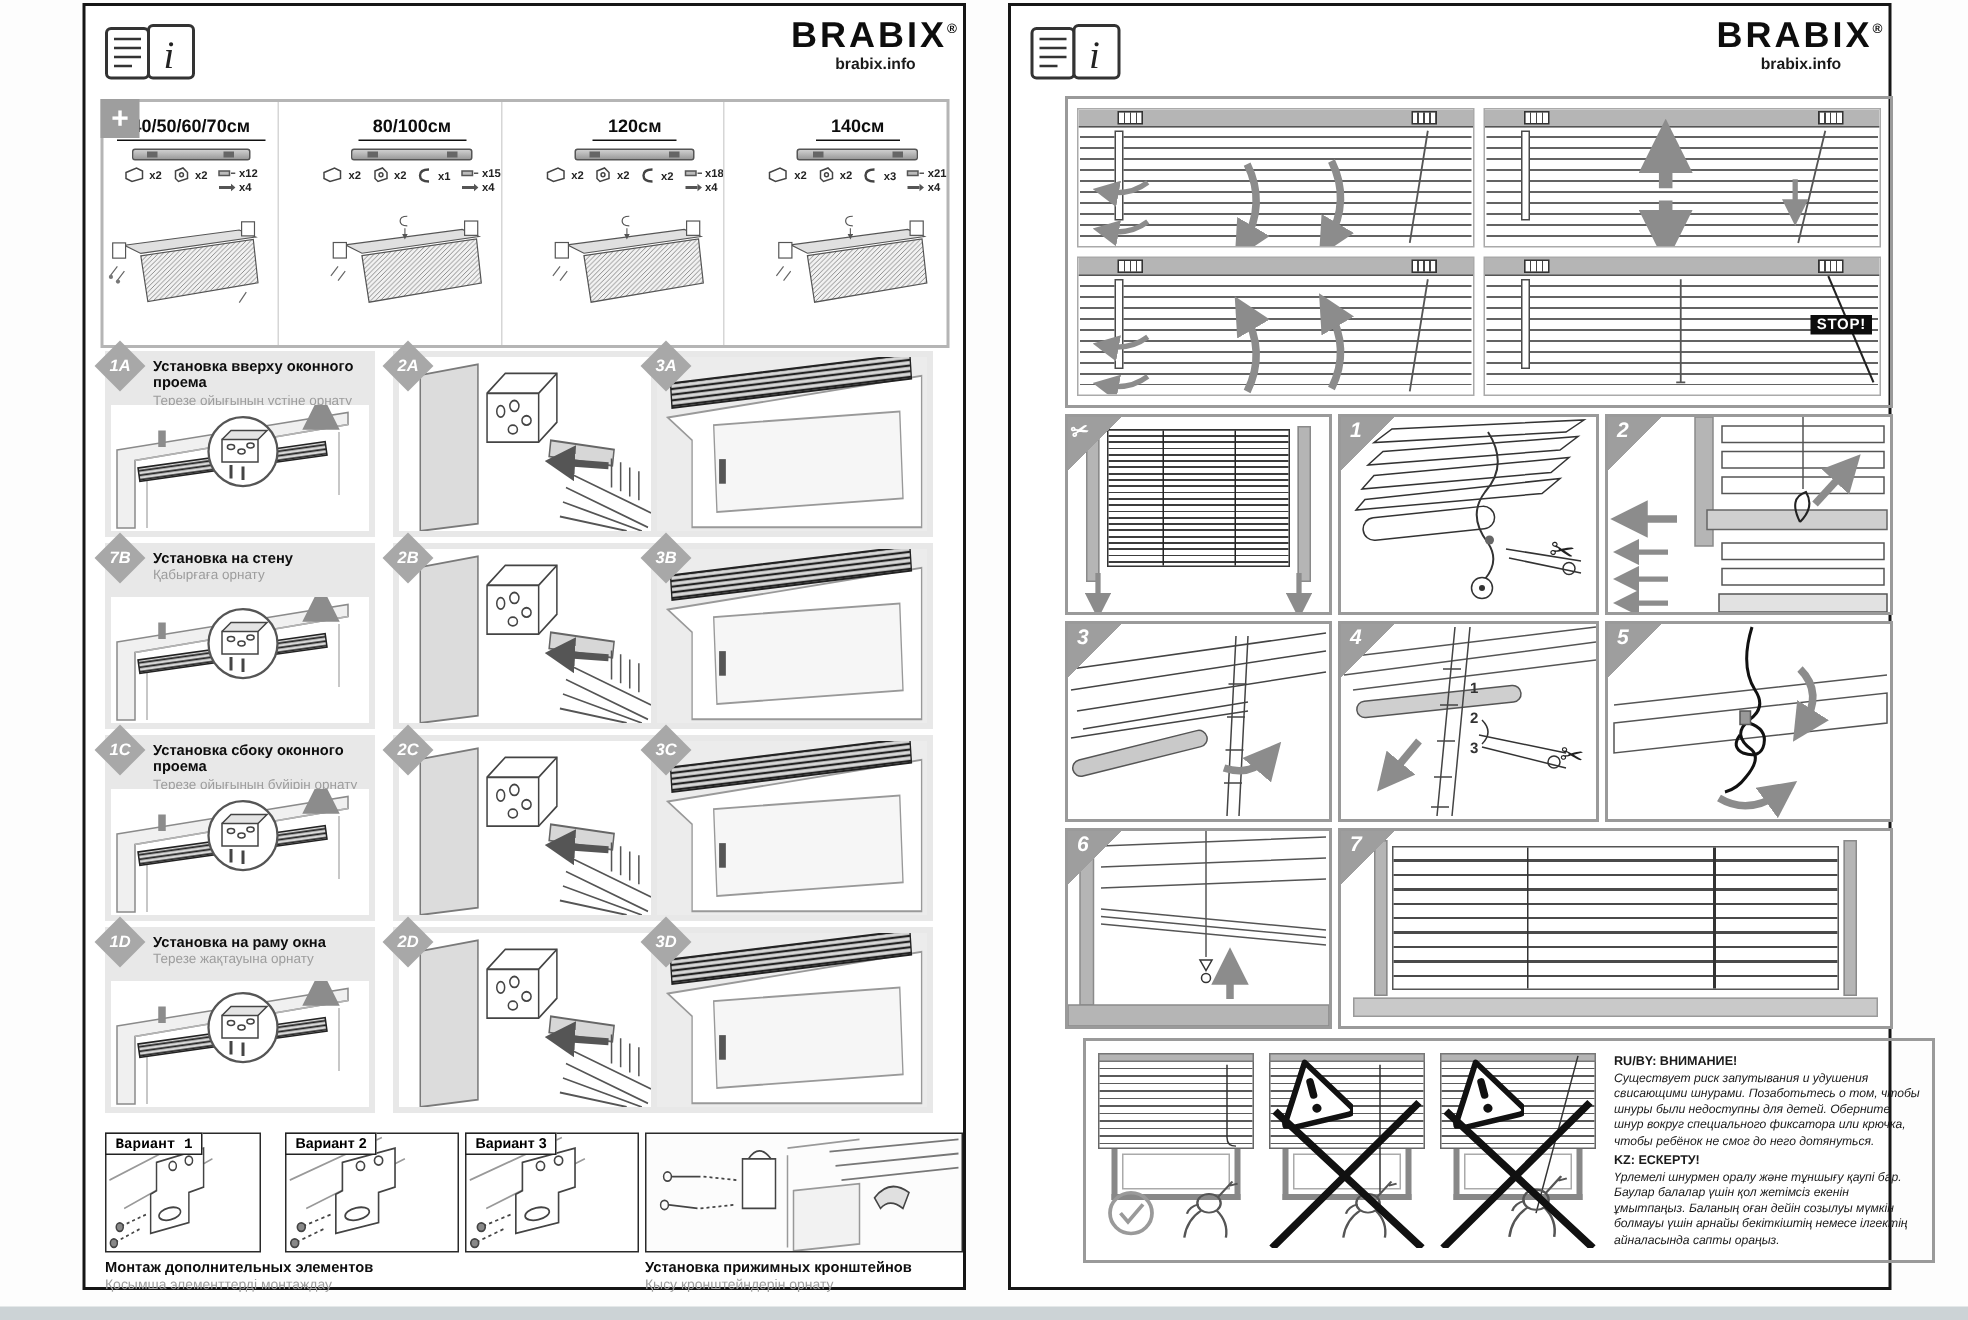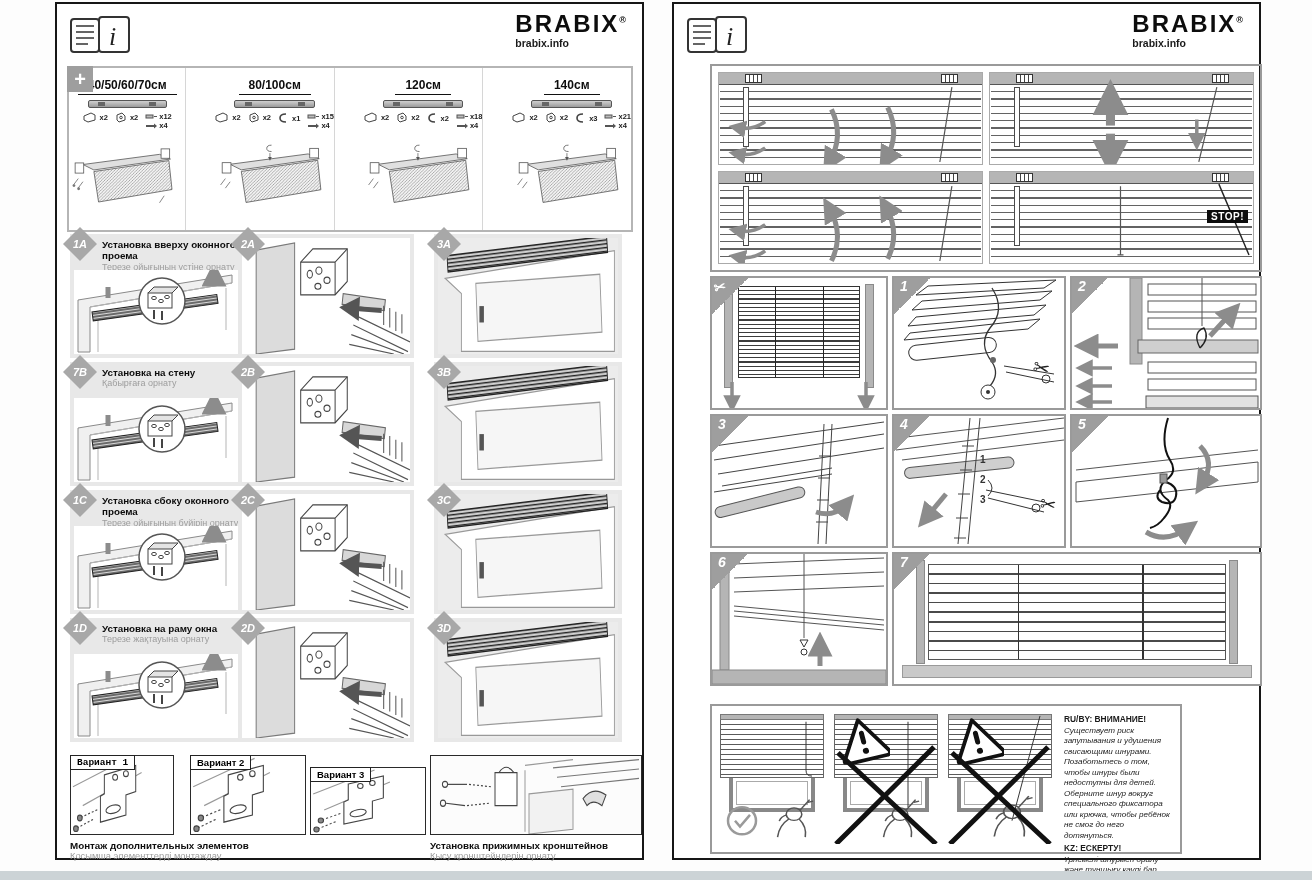--- a/index.html
+++ b/index.html
@@ -4,21 +4,21 @@
 <style>
   * { box-sizing:border-box; margin:0; padding:0; }
   body { font-family:"Liberation Sans", sans-serif; background:#fff; }
   .canvas { position:relative; width:1312px; height:880px; background:#fdfdfd; overflow:hidden; }
   .bottombar { position:absolute; left:0; right:0; bottom:0; height:9px; background:#ccd3d6; }
   .page { position:absolute; top:2px; width:589px; height:858px; background:#fff; border:2px solid #161616; }
   #pageL { left:55px; } #pageR { left:672px; }
 
   
   .hdr-booklet { position:absolute; top:10px; left:12px; width:64px; height:42px; }
-  .brandbox { position:absolute; top:8px; right:14px; }
+  .brandbox { position:absolute; top:8px; right:2px; text-align:center; }
   .brand { font-size:24px; font-weight:800; letter-spacing:2px; line-height:1; color:#0d0d0d; white-space:nowrap; }
   .brand sup { font-size:9px; font-weight:700; }
   .site { font-size:10.5px; font-weight:700; color:#1a1a1a; margin-top:1px; }
 
   
   .kit { position:absolute; top:62px; left:10px; width:566px; height:166px; border:2px solid #b5b5b5; display:flex; }
   .plusb { position:absolute; top:-2px; left:-2px; width:26px; height:26px; background:#9e9e9e; color:#fff;
            font-size:20px; font-weight:700; display:flex; align-items:center; justify-content:center; z-index:2; }
   .kcol { flex:1; padding-top:7px; text-align:center; position:relative; }
   .kcol + .kcol { border-left:1px solid #d6d6d6;padding-left:29px; }
@@ -29,36 +29,36 @@
   .parts { display:flex; justify-content:center; align-items:flex-start; gap:7px; font-size:7.5px; font-weight:700; color:#222; }
   .pgroup { display:flex; align-items:center; gap:4px; }
   .pstack { display:flex; flex-direction:column; align-items:flex-start; line-height:1.25; }
   .pstack .prow { display:flex; align-items:center; gap:2px; }
   .pic { display:inline-block; }
   .iso { width:94%; height:86px; margin-top:3px; }
 
   
   .srow { position:absolute; left:13px; width:572px; height:124px; }
   .spanel { position:absolute; top:0; bottom:0; background:#e8e8e8; }
-  .p1 { left:0; width:180px; } .p2 { left:168px; width:176px; } .p3 { left:364px; width:188px; }
+  .p1 { left:0; width:180px; } .p2 { left:192px; width:176px; } .p3 { left:364px; width:188px; }
   .pinner { position:absolute; left:4px; right:4px; bottom:4px; background:#fff; overflow:hidden; }
   .p1 .pinner { top:36px; } .p2 .pinner, .p3 .pinner { top:4px; }
   .ptitle { margin:5px 4px 0 32px; }
   .ptitle b { display:block; font-size:9.8px; color:#0d0d0d; line-height:1.15; }
   .ptitle i { display:block; font-style:normal; font-size:9px; color:#9d9d9d; line-height:1.15; }
   .dbadge { position:absolute; top:-5px; left:-5px; width:30px; height:30px; z-index:3; }
   .dbadge::before { content:""; position:absolute; inset:3px; background:#a8a8a8; transform:rotate(45deg); }
   .dbadge span { position:absolute; inset:0; color:#fff; font-weight:700; font-style:italic; font-size:11px;
                  display:flex; align-items:center; justify-content:center; }
   .fillsvg { width:100%; height:100%; display:block; }
 
   
   .vrow { position:absolute; left:13px; top:751px; width:572px; height:80px; }
   .vpanel { position:absolute; top:0; bottom:0; background:#fff; border:1.5px solid #2a2a2a; }
-  .v1 { left:0; width:104px;font-family:Liberation Mono, monospace; } .v2 { left:120px; width:116px; } .v3 { left:240px; width:116px;margin-top:12px; }
+  .v1 { left:0; width:104px;font-family:Liberation Mono, monospace; } .v2 { left:120px; width:116px; } .v3 { left:240px; width:116px; }
   .vclamp { left:360px; width:212px; background:#fcfcfc; }
   .vlabel { position:absolute; top:-1px; left:-1px; background:#fff; border:1.5px solid #222; font-weight:700;
             font-size:9.5px; padding:1px 6px; z-index:2; white-space:nowrap; }
   .caps { position:absolute; left:13px; top:836px; width:572px; }
   .cap { position:absolute; top:0; }
   .capL { left:0; } .capR { left:360px; }
   .cap b { display:block; font-size:9.8px; color:#0d0d0d; }
   .cap i { display:block; font-style:normal; font-size:9.3px; color:#9d9d9d; }
 
   
@@ -92,21 +92,21 @@
   .dense i { position:absolute; top:0; bottom:0; width:1px; background:#222; }
   .blind7 { position:absolute; left:34px; right:34px; top:10px; bottom:24px;
             background:repeating-linear-gradient(#fff 0 8px, #4a4a4a 8px 9.6px); border:1px solid #555; }
   .blind7 i { position:absolute; top:0; bottom:0; width:1.5px; background:#333; }
   .post { position:absolute; top:6px; bottom:20px; width:9px; background:#b5b5b5; border:1px solid #8a8a8a; }
   .sill { position:absolute; left:8px; right:8px; bottom:6px; height:13px; background:#c9c9c9; border:1px solid #9a9a9a; }
   .lmarks { position:absolute; left:86px; top:38px; display:flex; flex-direction:column; gap:9px;
             font-size:10px; font-weight:700; color:#333; z-index:2; }
 
   
-  .warnbox { position:absolute; top:688px; left:36px; width:472px; height:150px; border:2px solid #9a9a9a;margin-top:12px; }
+  .warnbox { position:absolute; top:688px; left:48px; width:568px; height:150px; border:2px solid #9a9a9a; }
   .wpane { position:absolute; top:8px; bottom:8px; width:104px; }
   .wp1 { left:8px; } .wp2 { left:122px; } .wp3 { left:236px; }
   .wrail { height:6px; background:#b5b5b5; border:1px solid #777; }
   .wslats { height:58px; border:1px solid #666; border-top:none;
             background:repeating-linear-gradient(#fff 0 4px, #5a5a5a 4px 5px); position:relative; }
   .wwin { height:34px; border:4px solid #888; border-top:none; margin:0 9px; position:relative; }
   .wwin::after { content:""; position:absolute; inset:3px; border:1px solid #aaa; }
   .wovl { position:absolute; inset:0; width:100%; height:100%; z-index:3; }
   .warntext { position:absolute; left:352px; top:8px; right:8px; font-size:8.1px; line-height:1.3; color:#1a1a1a; }
   .warntext b { font-size:8.4px; }

